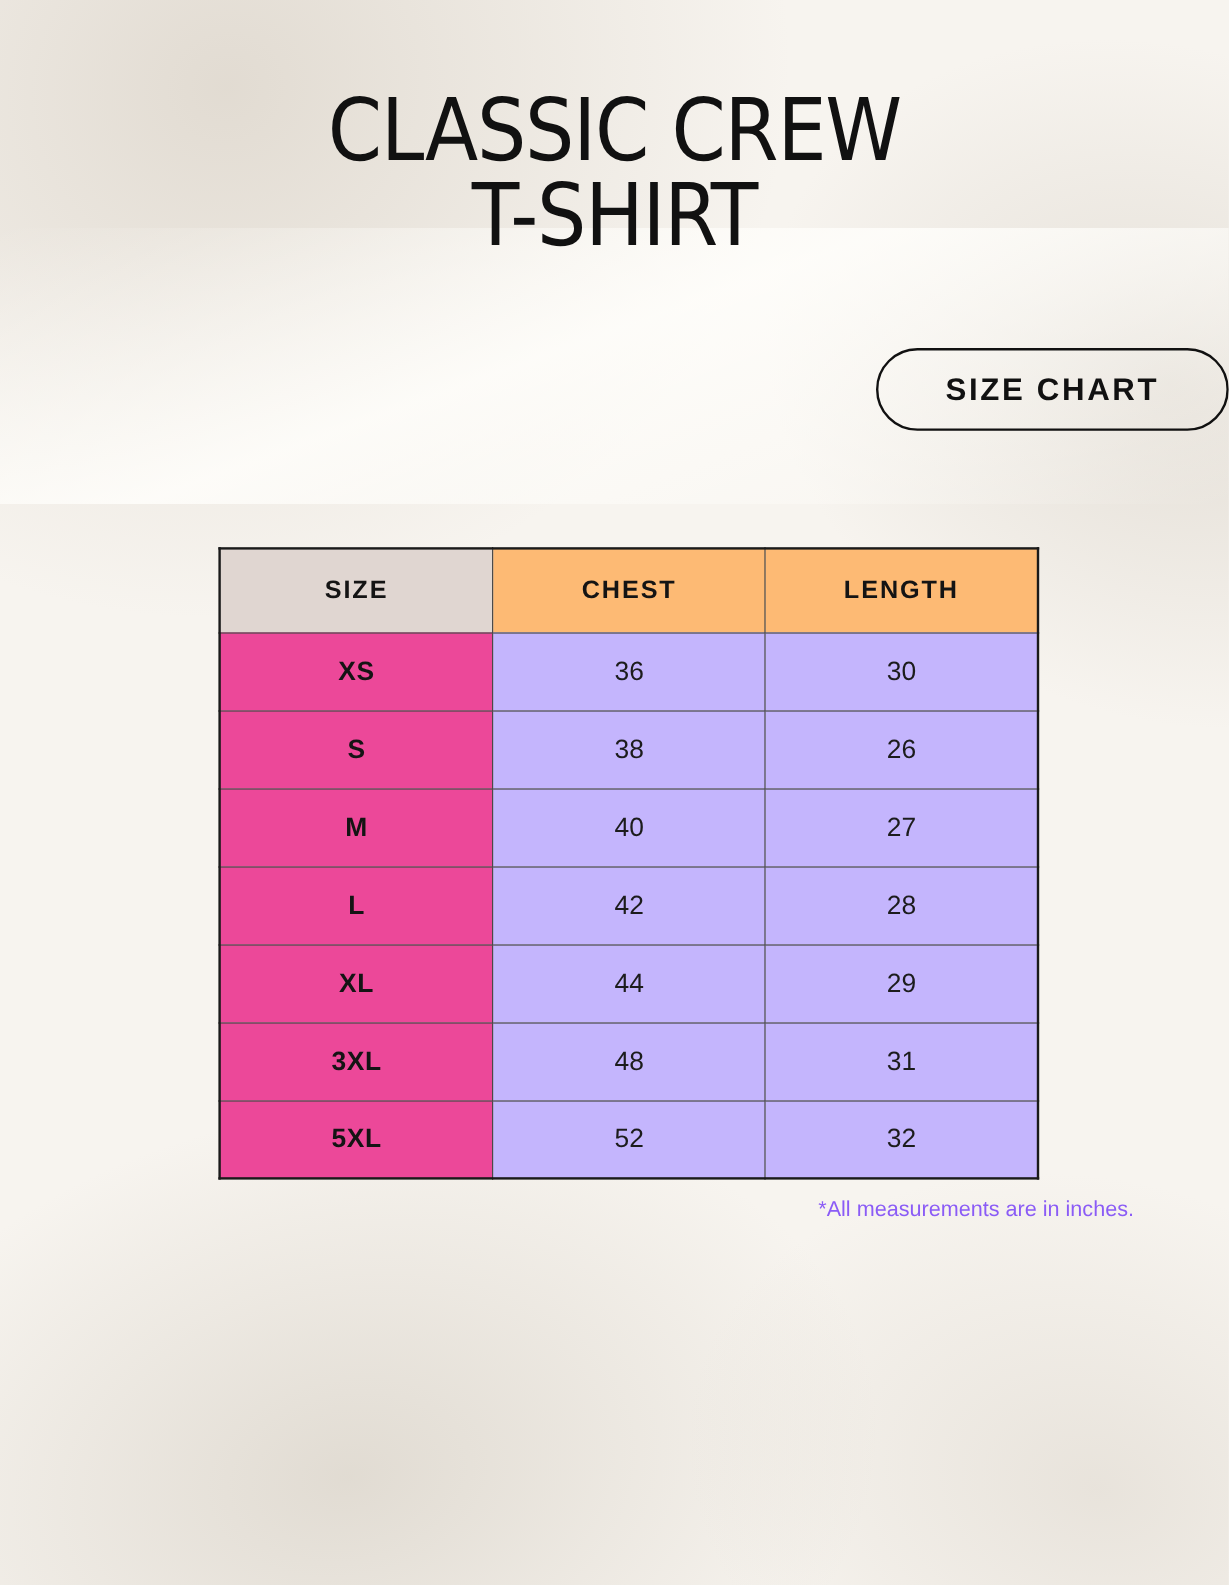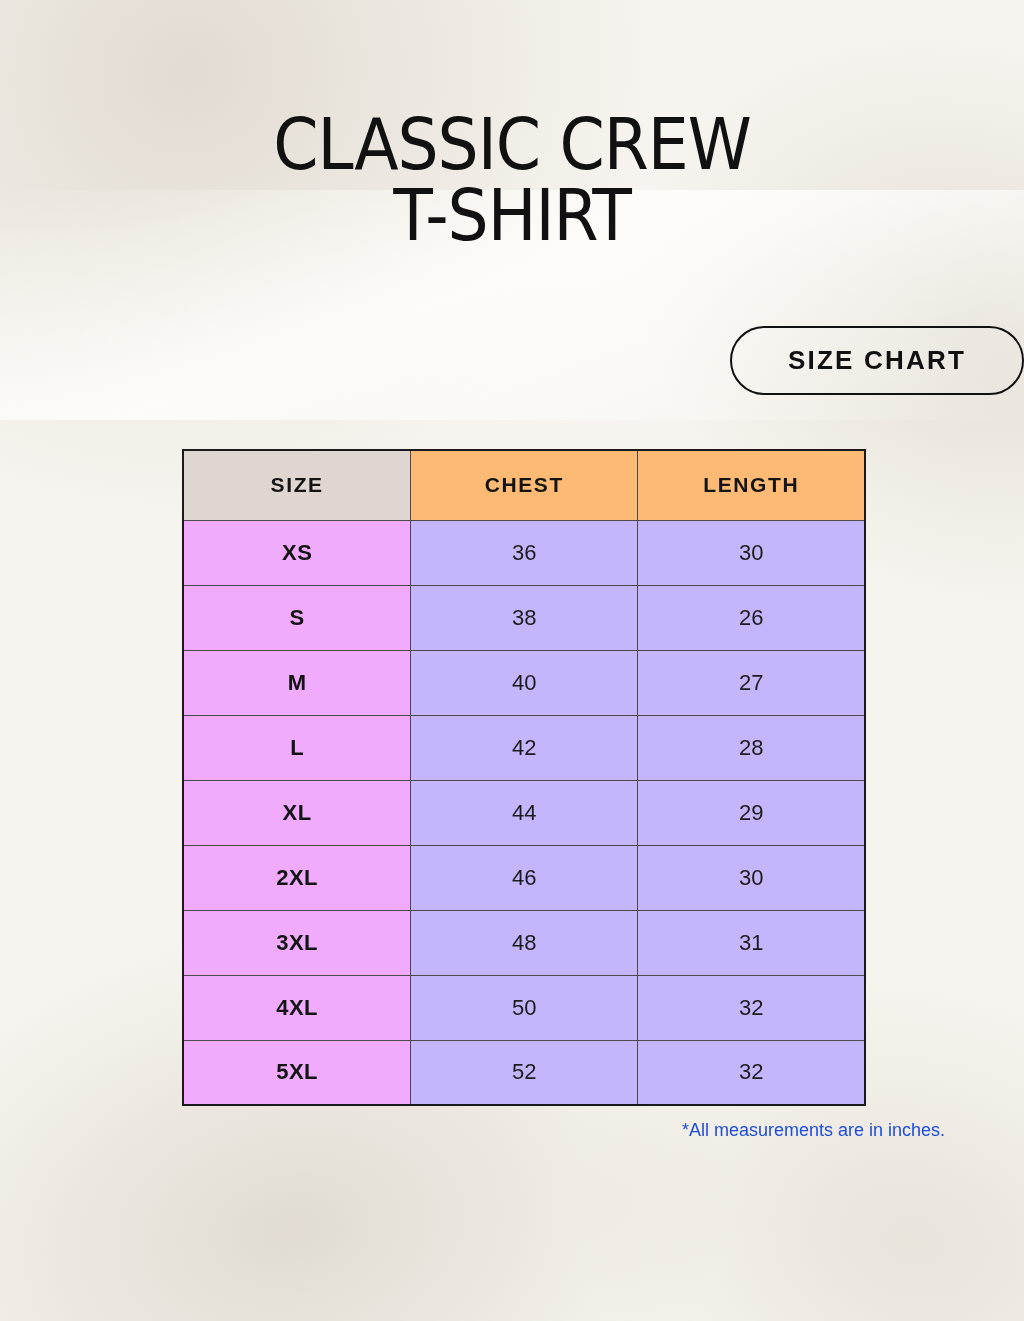--- a/index.html
+++ b/index.html
@@ -66,21 +66,21 @@
   }
 
   .title {
     text-align: center;
     font-size: 72px;
     line-height: 0.98;
     letter-spacing: -1px;
     font-weight: 400;
     color: #111111;
     margin: 0;
-    padding-top: 109px;
+    padding-top: 73px;
     font-family: "DejaVu Sans", sans-serif;
     font-stretch: condensed;
   }
   .title .line { display: block; }
 
   .badge-wrap {
     display: flex;
     justify-content: flex-end;
     margin-top: 76px;
   }
@@ -89,21 +89,21 @@
     border-radius: 40px;
     padding: 17px 56px;
     font-size: 26px;
     letter-spacing: 2.2px;
     font-weight: 700;
     color: #111111;
     background: transparent;
   }
 
   .table-wrap {
-    margin: 54px auto 0 auto;
+    margin: 97px auto 0 auto;
     width: 708px;
     padding-left: 24px;
   }
   table.size-table {
     width: 100%;
     border-collapse: collapse;
     border: 2px solid #1a1a1a;
     table-layout: fixed;
   }
   table.size-table th,
@@ -117,39 +117,39 @@
     height: 70px;
     font-size: 21px;
     letter-spacing: 1.6px;
     font-weight: 700;
     color: #141414;
   }
   th.col-size { background: #e0d6d1; width: 33.4%; }
   th.col-meas { background: #fdba74; width: 33.3%; }
 
   td.cell-size {
-    background: #f0abfc;
+    background: #ec4899;
     font-size: 22px;
     font-weight: 700;
     color: #141414;
     letter-spacing: 0.5px;
   }
   td.cell-val {
     background: #c4b5fd;
     font-size: 22px;
     font-weight: 400;
     color: #1c1c1c;
   }
 
   .footnote {
     width: 866px;
     margin: 14px auto 0 auto;
     text-align: right;
     font-size: 18px;
-    color: #1d4ed8;
+    color: #8b5cf6;
   }
 </style>
 </head>
 <body>
 
 <div class="bg-wash-1"></div>
 <div class="bg-wash-2"></div>
 <div class="bg-streak"></div>
 <div class="bg-wash-3"></div>
 <div class="bg-wash-4"></div>
@@ -194,35 +194,25 @@
           <td class="cell-size">L</td>
           <td class="cell-val">42</td>
           <td class="cell-val">28</td>
         </tr>
         <tr>
           <td class="cell-size">XL</td>
           <td class="cell-val">44</td>
           <td class="cell-val">29</td>
         </tr>
         <tr>
-          <td class="cell-size">2XL</td>
-          <td class="cell-val">46</td>
-          <td class="cell-val">30</td>
-        </tr>
-        <tr>
           <td class="cell-size">3XL</td>
           <td class="cell-val">48</td>
           <td class="cell-val">31</td>
         </tr>
         <tr>
-          <td class="cell-size">4XL</td>
-          <td class="cell-val">50</td>
-          <td class="cell-val">32</td>
-        </tr>
-        <tr>
           <td class="cell-size">5XL</td>
           <td class="cell-val">52</td>
           <td class="cell-val">32</td>
         </tr>
       </tbody>
     </table>
   </div>
 
   <div class="footnote">*All measurements are in inches.</div>
 

